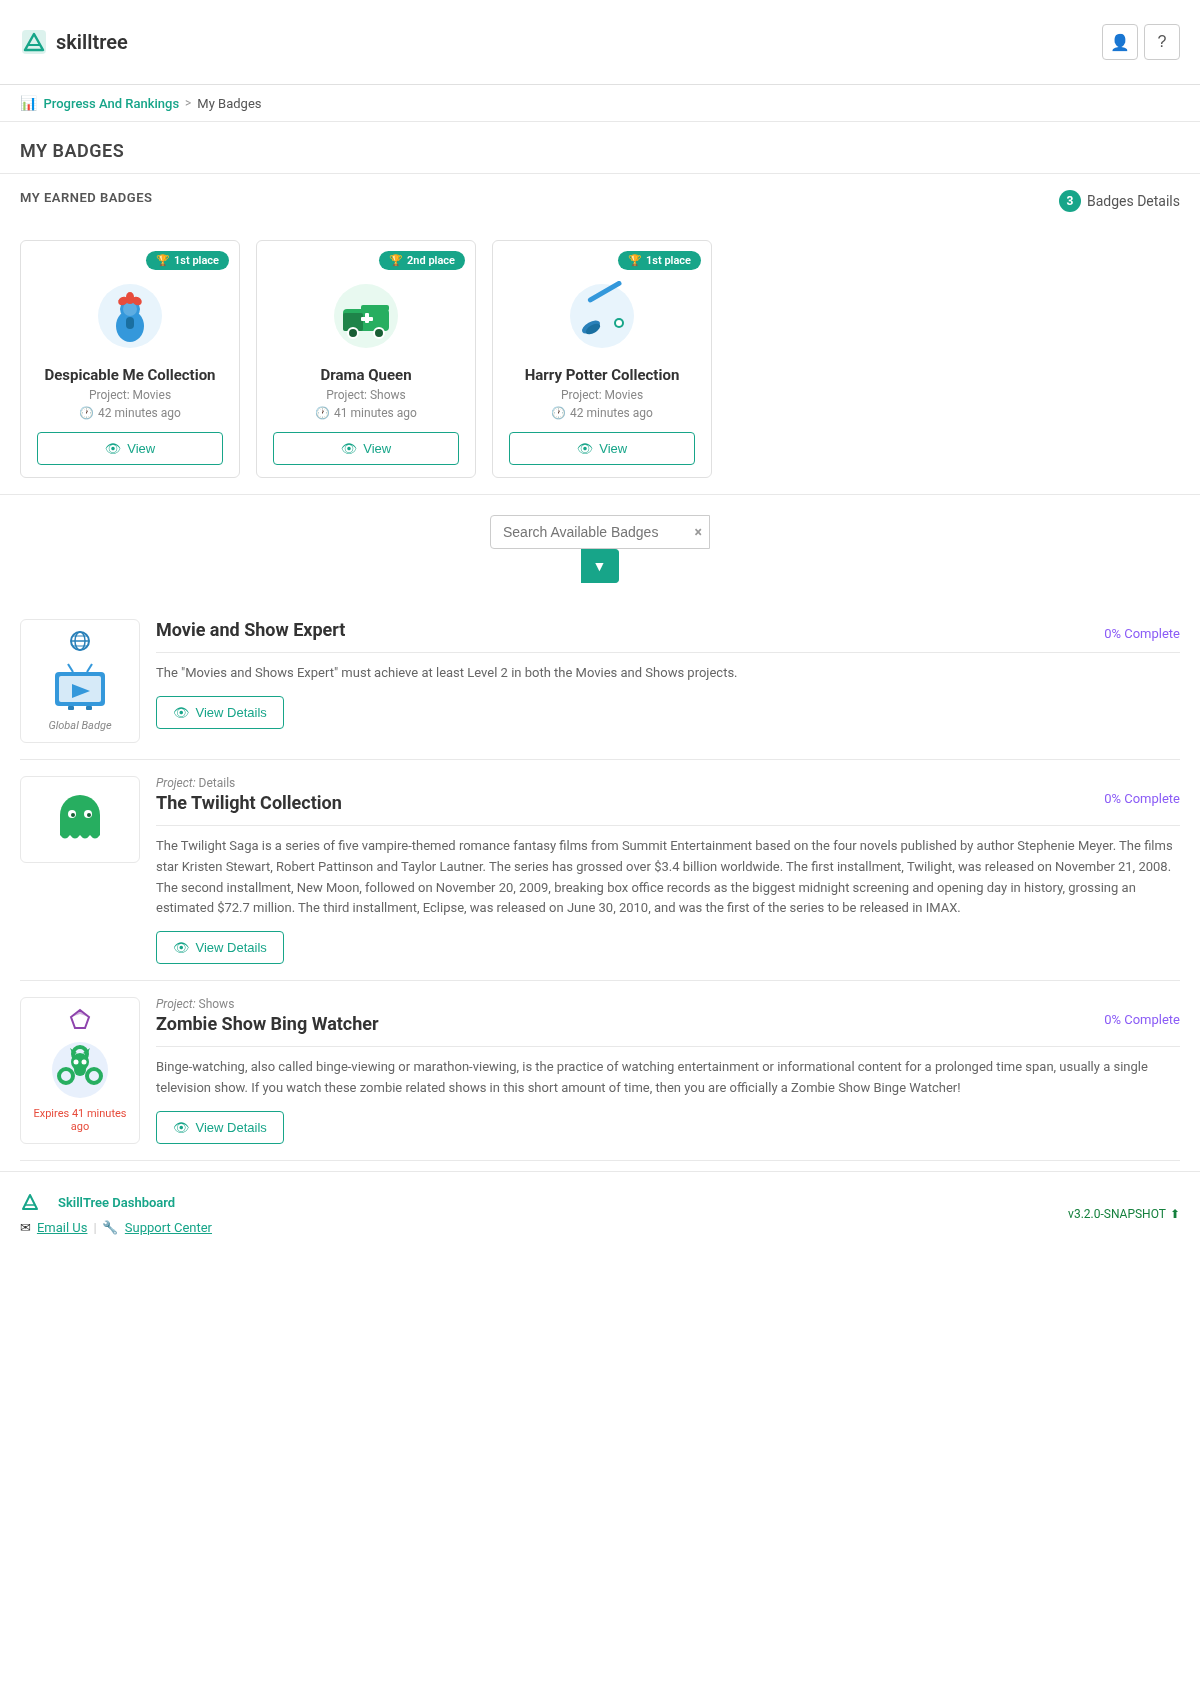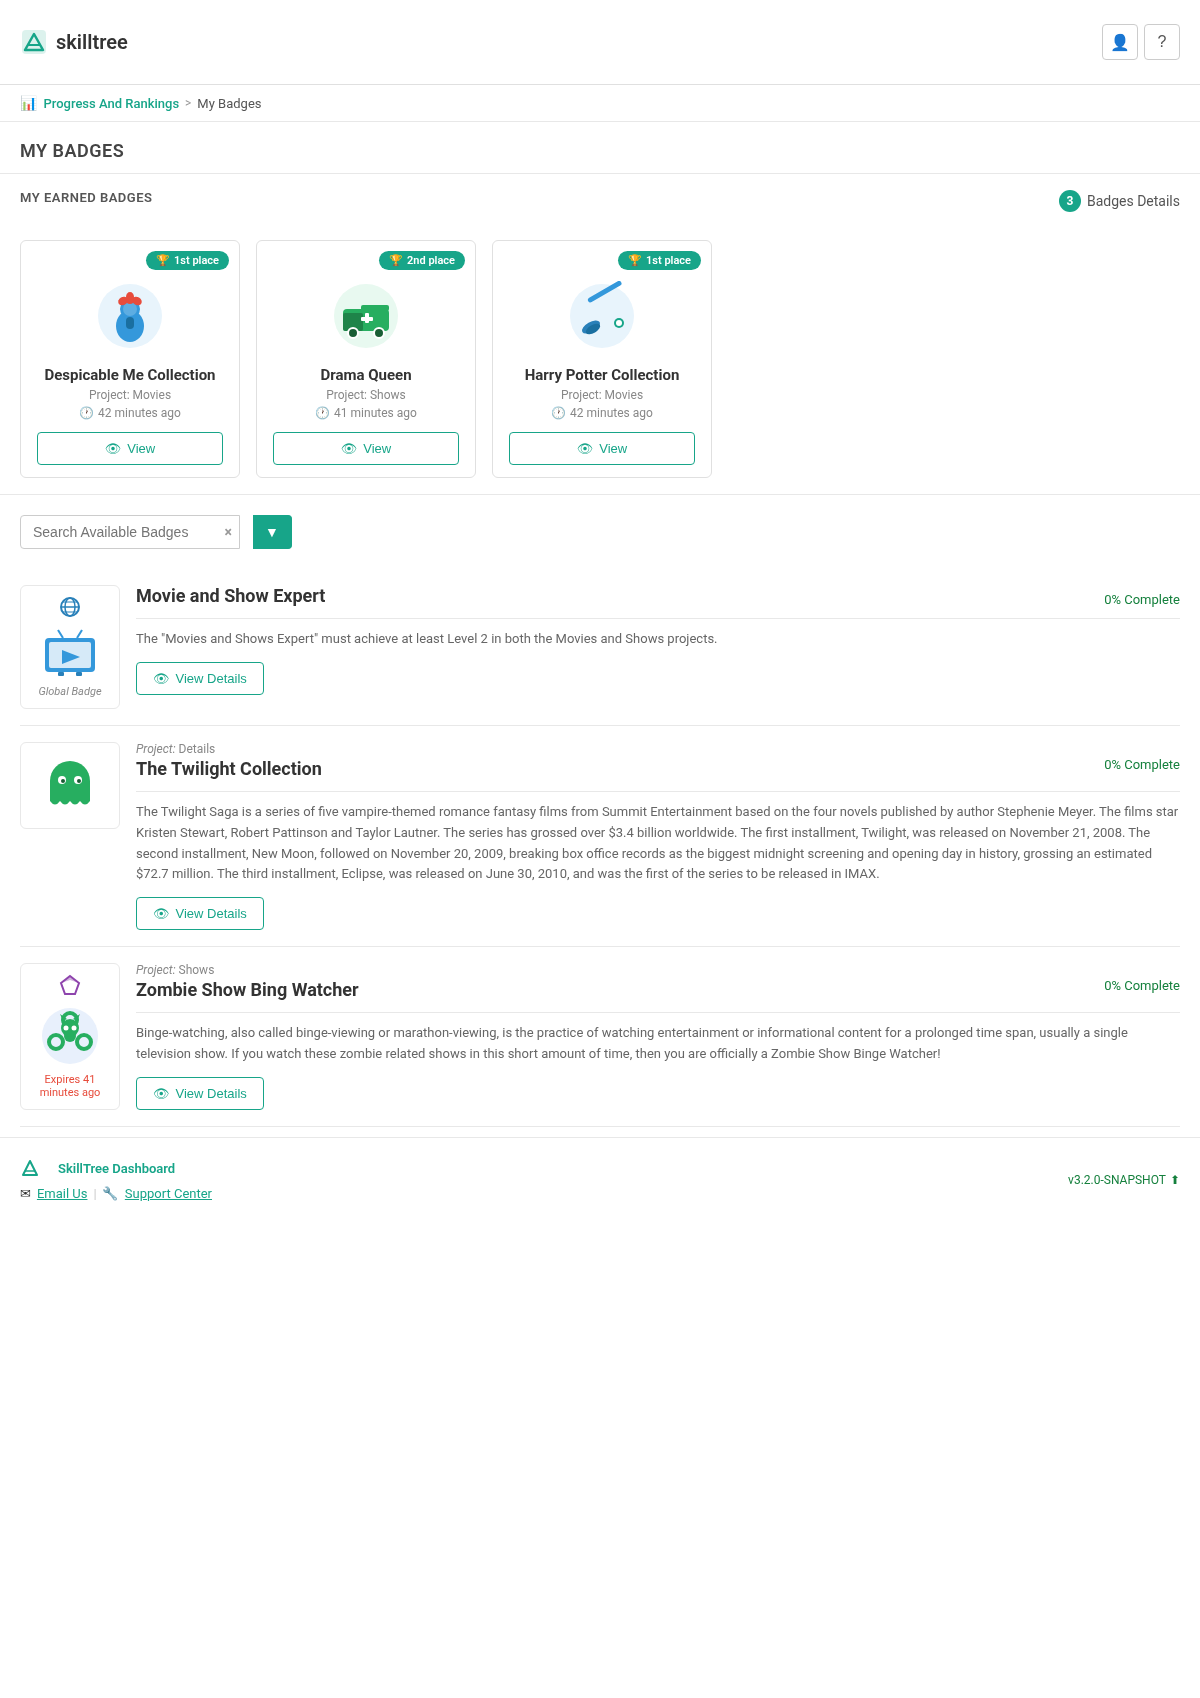--- a/index.html
+++ b/index.html
@@ -38,38 +38,38 @@
     .badge-card-inner { padding: 16px 16px 12px; display: flex; flex-direction: column; align-items: center; }
     .place-tag { position: absolute; top: 10px; right: 10px; background: #17a589; color: #fff; border-radius: 20px; padding: 3px 10px; font-size: 11px; font-weight: 600; display: flex; align-items: center; gap: 4px; }
     .badge-icon-area { margin: 24px 0 12px; }
     .badge-name { font-size: 15px; font-weight: 700; color: #333; text-align: center; margin-bottom: 4px; }
     .badge-project { font-size: 12px; color: #888; text-align: center; margin-bottom: 4px; }
     .badge-time { font-size: 12px; color: #888; display: flex; align-items: center; gap: 4px; margin-bottom: 12px; }
     .view-btn { width: 100%; border: 1px solid #17a589; border-radius: 4px; background: #fff; color: #17a589; padding: 8px; cursor: pointer; font-size: 13px; font-weight: 500; display: flex; align-items: center; justify-content: center; gap: 6px; }
 
     
     .search-section { padding: 20px 20px 10px; border-top: 1px solid #e8e8e8; }
-    .search-row { display: flex; align-items: center; gap: 13px; }
+    .search-row { display: flex; align-items: center; gap: 0; flex-direction: column; }
     .search-input-wrap { position: relative; display: flex; align-items: center; }
     .search-input { border: 1px solid #ccc; border-radius: 4px 0 0 4px; padding: 8px 36px 8px 12px; font-size: 14px; width: 220px; outline: none; }
     .search-clear { position: absolute; right: 8px; color: #999; cursor: pointer; font-size: 14px; font-weight: bold; }
     .filter-btn { border: 1px solid #17a589; border-left: none; background: #17a589; color: #fff; padding: 8px 12px; border-radius: 0 4px 4px 0; cursor: pointer; font-size: 14px; display: flex; align-items: center; }
 
     
     .available-list { padding: 10px 20px; }
     .available-item { display: flex; gap: 16px; padding: 16px 0; border-bottom: 1px solid #e8e8e8; align-items: flex-start; }
-    .available-item-icon { width: 100px; flex-shrink: 0; display: flex; flex-direction: column; align-items: center; gap: 4px; border: 1px solid #e8e8e8; border-radius: 6px; padding: 10px; }
+    .available-item-icon { width: 120px; flex-shrink: 0; display: flex; flex-direction: column; align-items: center; gap: 4px; border: 1px solid #e8e8e8; border-radius: 6px; padding: 10px; }
     .item-badge-label { font-size: 11px; color: #888; text-align: center; font-style: italic; }
     .item-badge-expires { font-size: 11px; color: #e74c3c; text-align: center; }
     .available-item-content { flex: 1; }
     .item-header { display: flex; align-items: center; justify-content: space-between; margin-bottom: 4px; }
     .item-project { font-size: 12px; color: #888; margin-bottom: 2px; }
     .item-project em { font-style: italic; }
     .item-title { font-size: 18px; font-weight: 700; color: #333; margin-bottom: 8px; }
-    .item-percent { font-size: 13px; color: #15803d; white-space: nowrap; }
+    .item-percent { font-size: 13px; color: #8b5cf6; white-space: nowrap; }
     .item-desc { font-size: 13px; color: #666; line-height: 1.6; margin-bottom: 12px; }
     .item-divider { border: none; border-top: 1px solid #e8e8e8; margin-bottom: 10px; }
     .view-details-btn { border: 1px solid #17a589; border-radius: 4px; background: #fff; color: #17a589; padding: 8px 16px; cursor: pointer; font-size: 13px; font-weight: 500; display: inline-flex; align-items: center; gap: 6px; }
 
     
     .tier-icon { display: flex; flex-direction: column; align-items: center; gap: 4px; margin-bottom: 4px; }
 
     
     .footer { padding: 20px; border-top: 1px solid #e8e8e8; display: flex; align-items: center; justify-content: space-between; }
     .footer-left { display: flex; align-items: center; gap: 8px; flex-direction: column; align-items: flex-start; }

